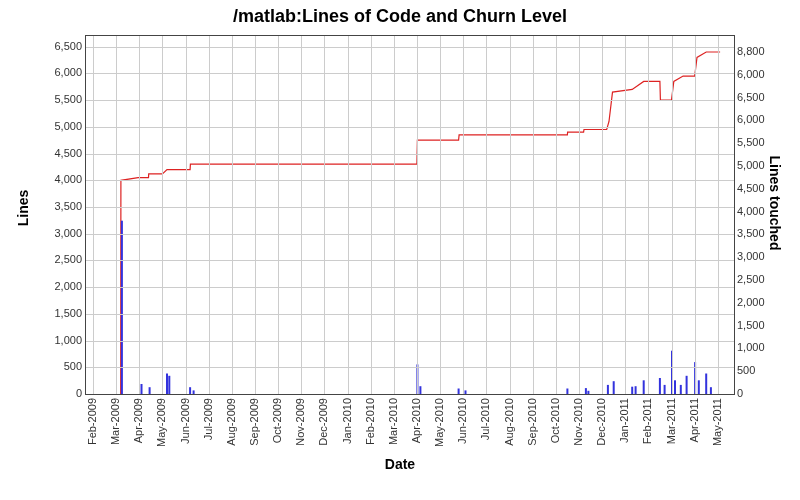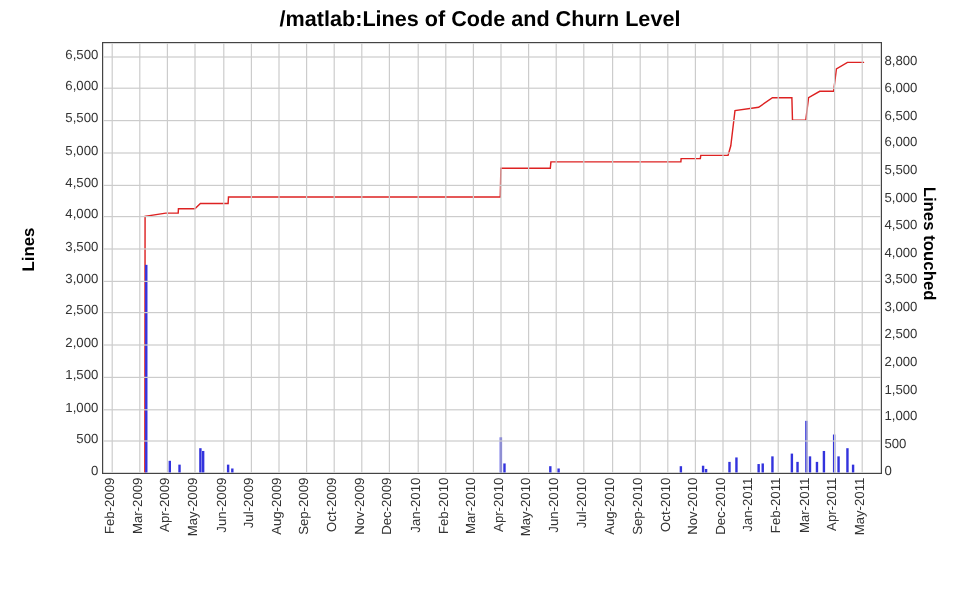--- a/index.html
+++ b/index.html
@@ -289,14 +289,15 @@
       <div class="gridline" style="left: 469.8px; top: 0px; width: 1px; height: 358px;"></div>
       <div class="gridline" style="left: 492.943px; top: 0px; width: 1px; height: 358px;"></div>
       <div class="gridline" style="left: 516.086px; top: 0px; width: 1px; height: 358px;"></div>
       <div class="gridline" style="left: 539.229px; top: 0px; width: 1px; height: 358px;"></div>
       <div class="gridline" style="left: 562.371px; top: 0px; width: 1px; height: 358px;"></div>
       <div class="gridline" style="left: 585.514px; top: 0px; width: 1px; height: 358px;"></div>
       <div class="gridline" style="left: 608.657px; top: 0px; width: 1px; height: 358px;"></div>
       <div class="gridline" style="left: 631.8px; top: 0px; width: 1px; height: 358px;"></div>
     </div>
 
+  <div class="x-label-axis">Date</div>
 
 </div>
 
 </body></html>

